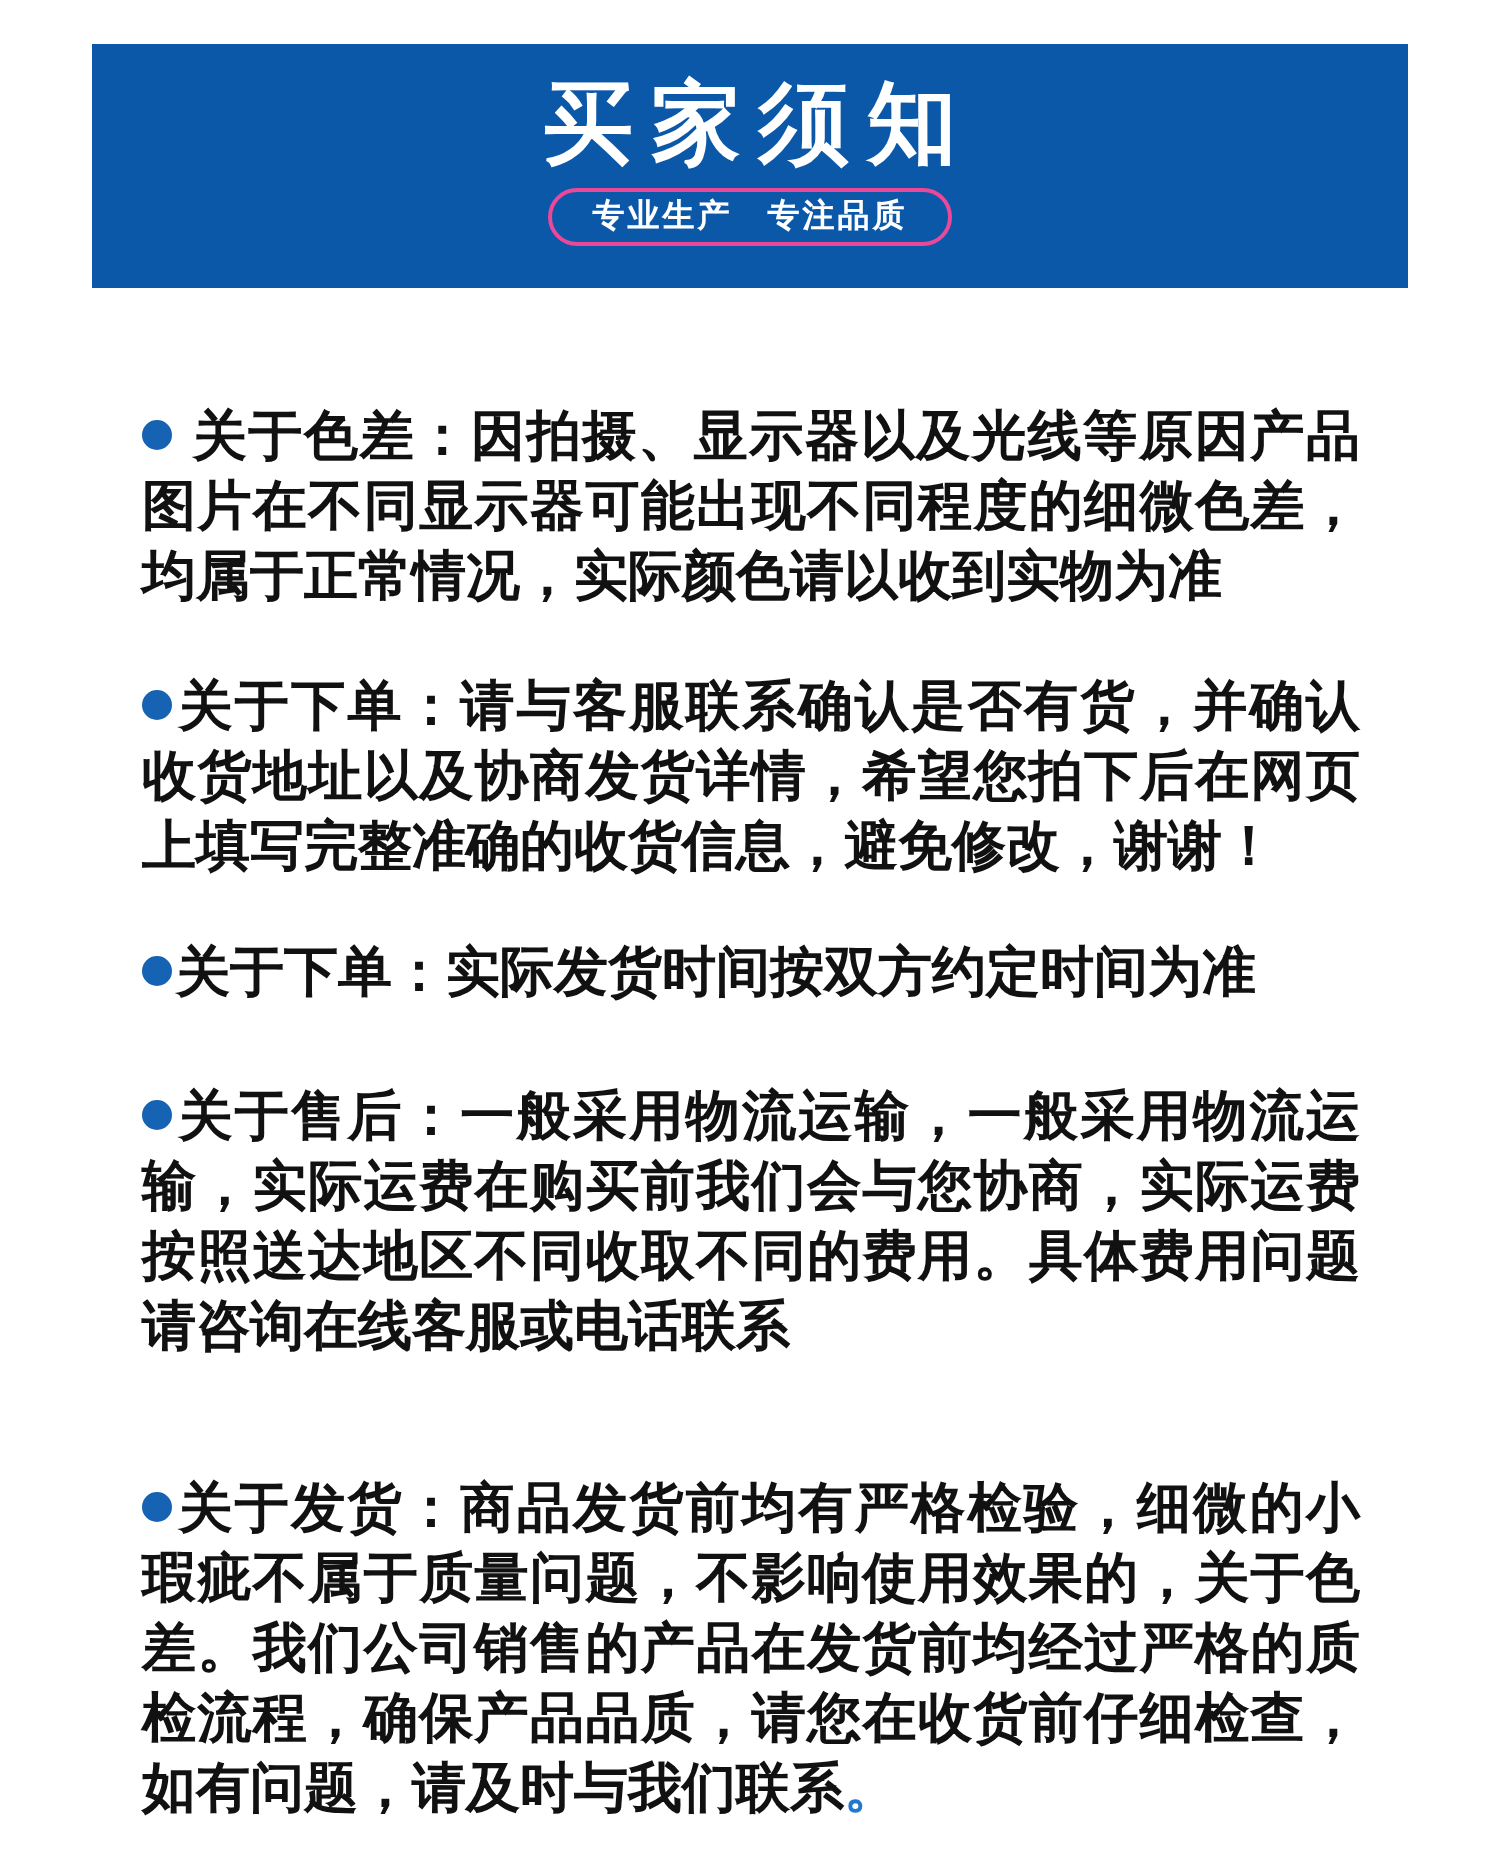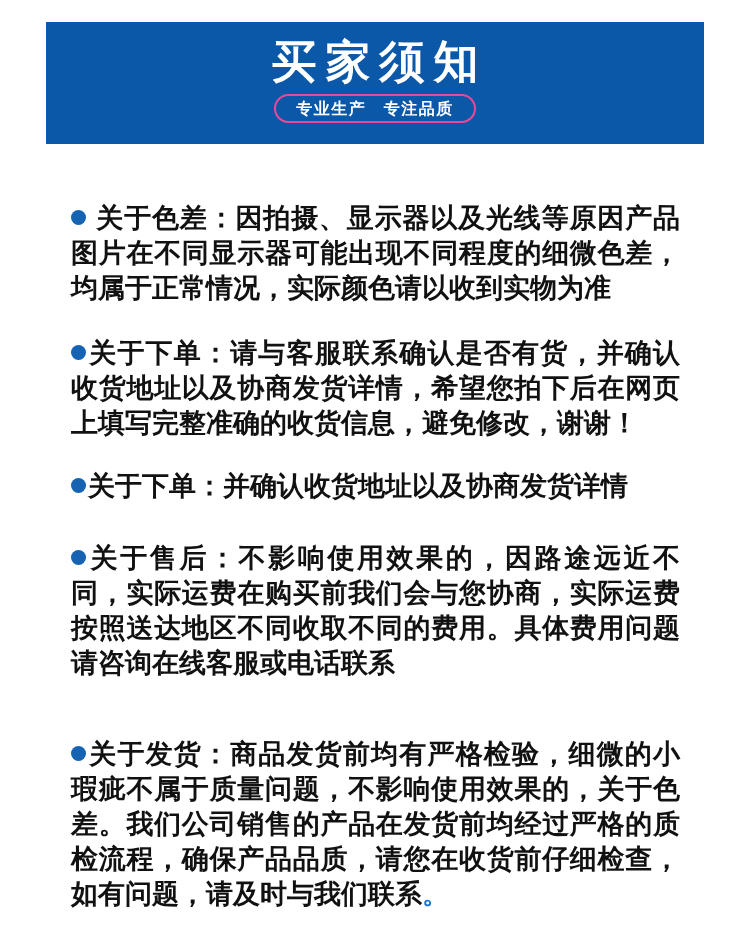--- a/index.html
+++ b/index.html
@@ -83,21 +83,21 @@
     <h1 class="hero-title">买家须知</h1>
     <div class="hero-pill"><span>专业生产　专注品质</span></div>
   </header>
 
   <main class="content">
 
     <p class="notice m1"><span class="bullet"></span><span> 关于色差：</span><span>因拍摄、显示器以及光线等原因产品图片在不同显示器可能出现不同程度的细微色差，均属于正常情况，实际颜色请以收到实物为准</span><span class="blue-period"></span></p>
 
     <p class="notice m2"><span class="bullet"></span><span>关于下单：</span><span>请与客服联系确认是否有货，并确认收货地址以及协商发货详情，希望您拍下后在网页上填写完整准确的收货信息，避免修改，谢谢！</span><span class="blue-period"></span></p>
 
-    <p class="notice m3"><span class="bullet"></span><span>关于下单：</span><span>并确认收货地址以及协商发货详情</span><span class="blue-period"></span></p>
+    <p class="notice m3"><span class="bullet"></span><span>关于下单：</span><span>实际发货时间按双方约定时间为准</span><span class="blue-period"></span></p>
 
-    <p class="notice m4"><span class="bullet"></span><span>关于售后：</span><span>不影响使用效果的，因路途远近不同，实际运费在购买前我们会与您协商，实际运费按照送达地区不同收取不同的费用。具体费用问题请咨询在线客服或电话联系</span><span class="blue-period"></span></p>
+    <p class="notice m4"><span class="bullet"></span><span>关于售后：</span><span>一般采用物流运输，一般采用物流运输，实际运费在购买前我们会与您协商，实际运费按照送达地区不同收取不同的费用。具体费用问题请咨询在线客服或电话联系</span><span class="blue-period"></span></p>
 
     <p class="notice"><span class="bullet"></span><span>关于发货：</span><span>商品发货前均有严格检验，细微的小瑕疵不属于质量问题，不影响使用效果的，关于色差。我们公司销售的产品在发货前均经过严格的质检流程，确保产品品质，请您在收货前仔细检查，如有问题，请及时与我们联系</span><span class="blue-period">。</span></p>
 
   </main>
 
 </div>
 
 </body></html>

